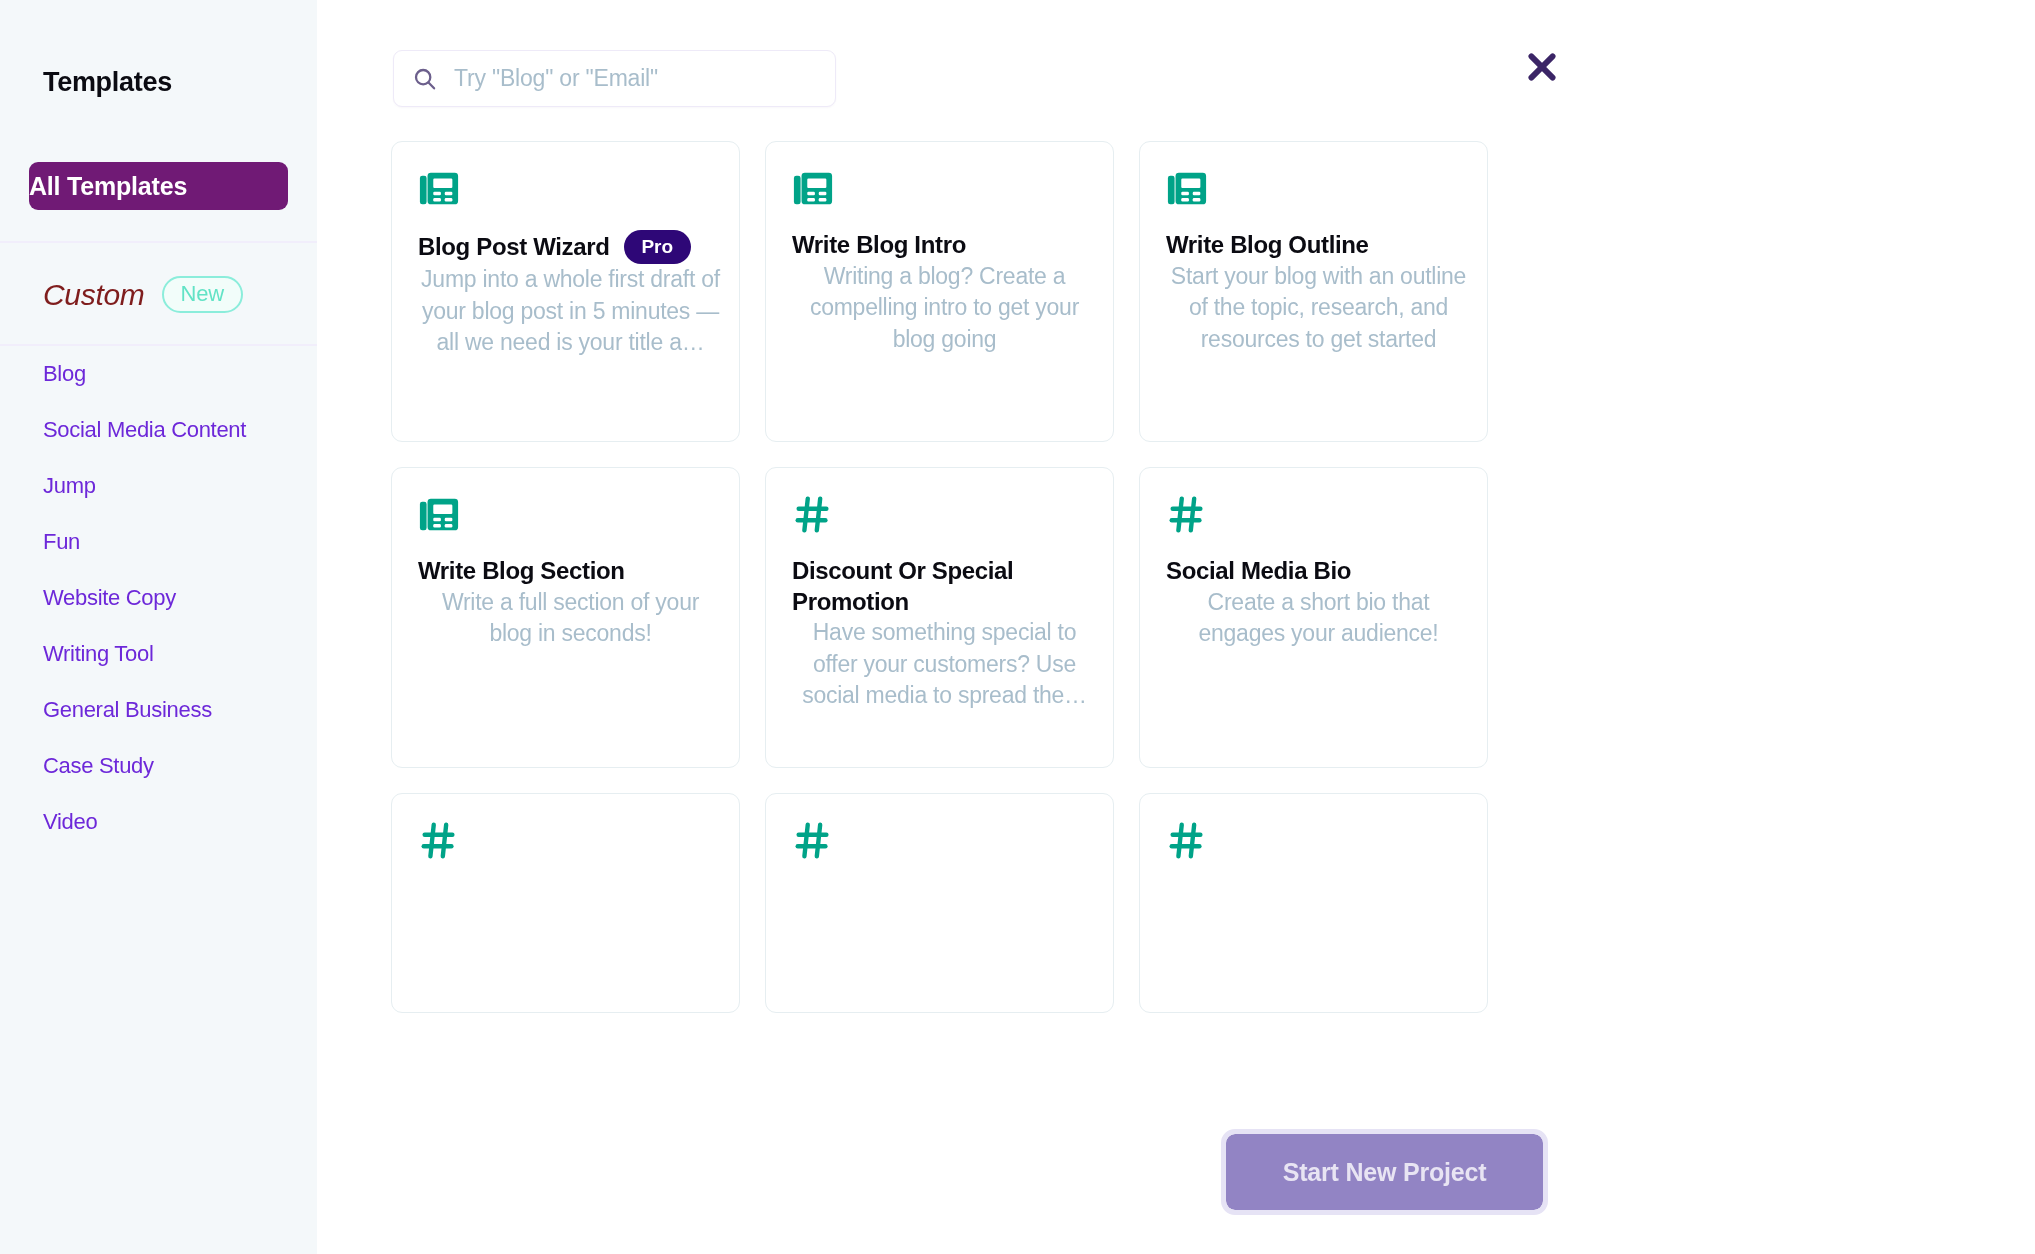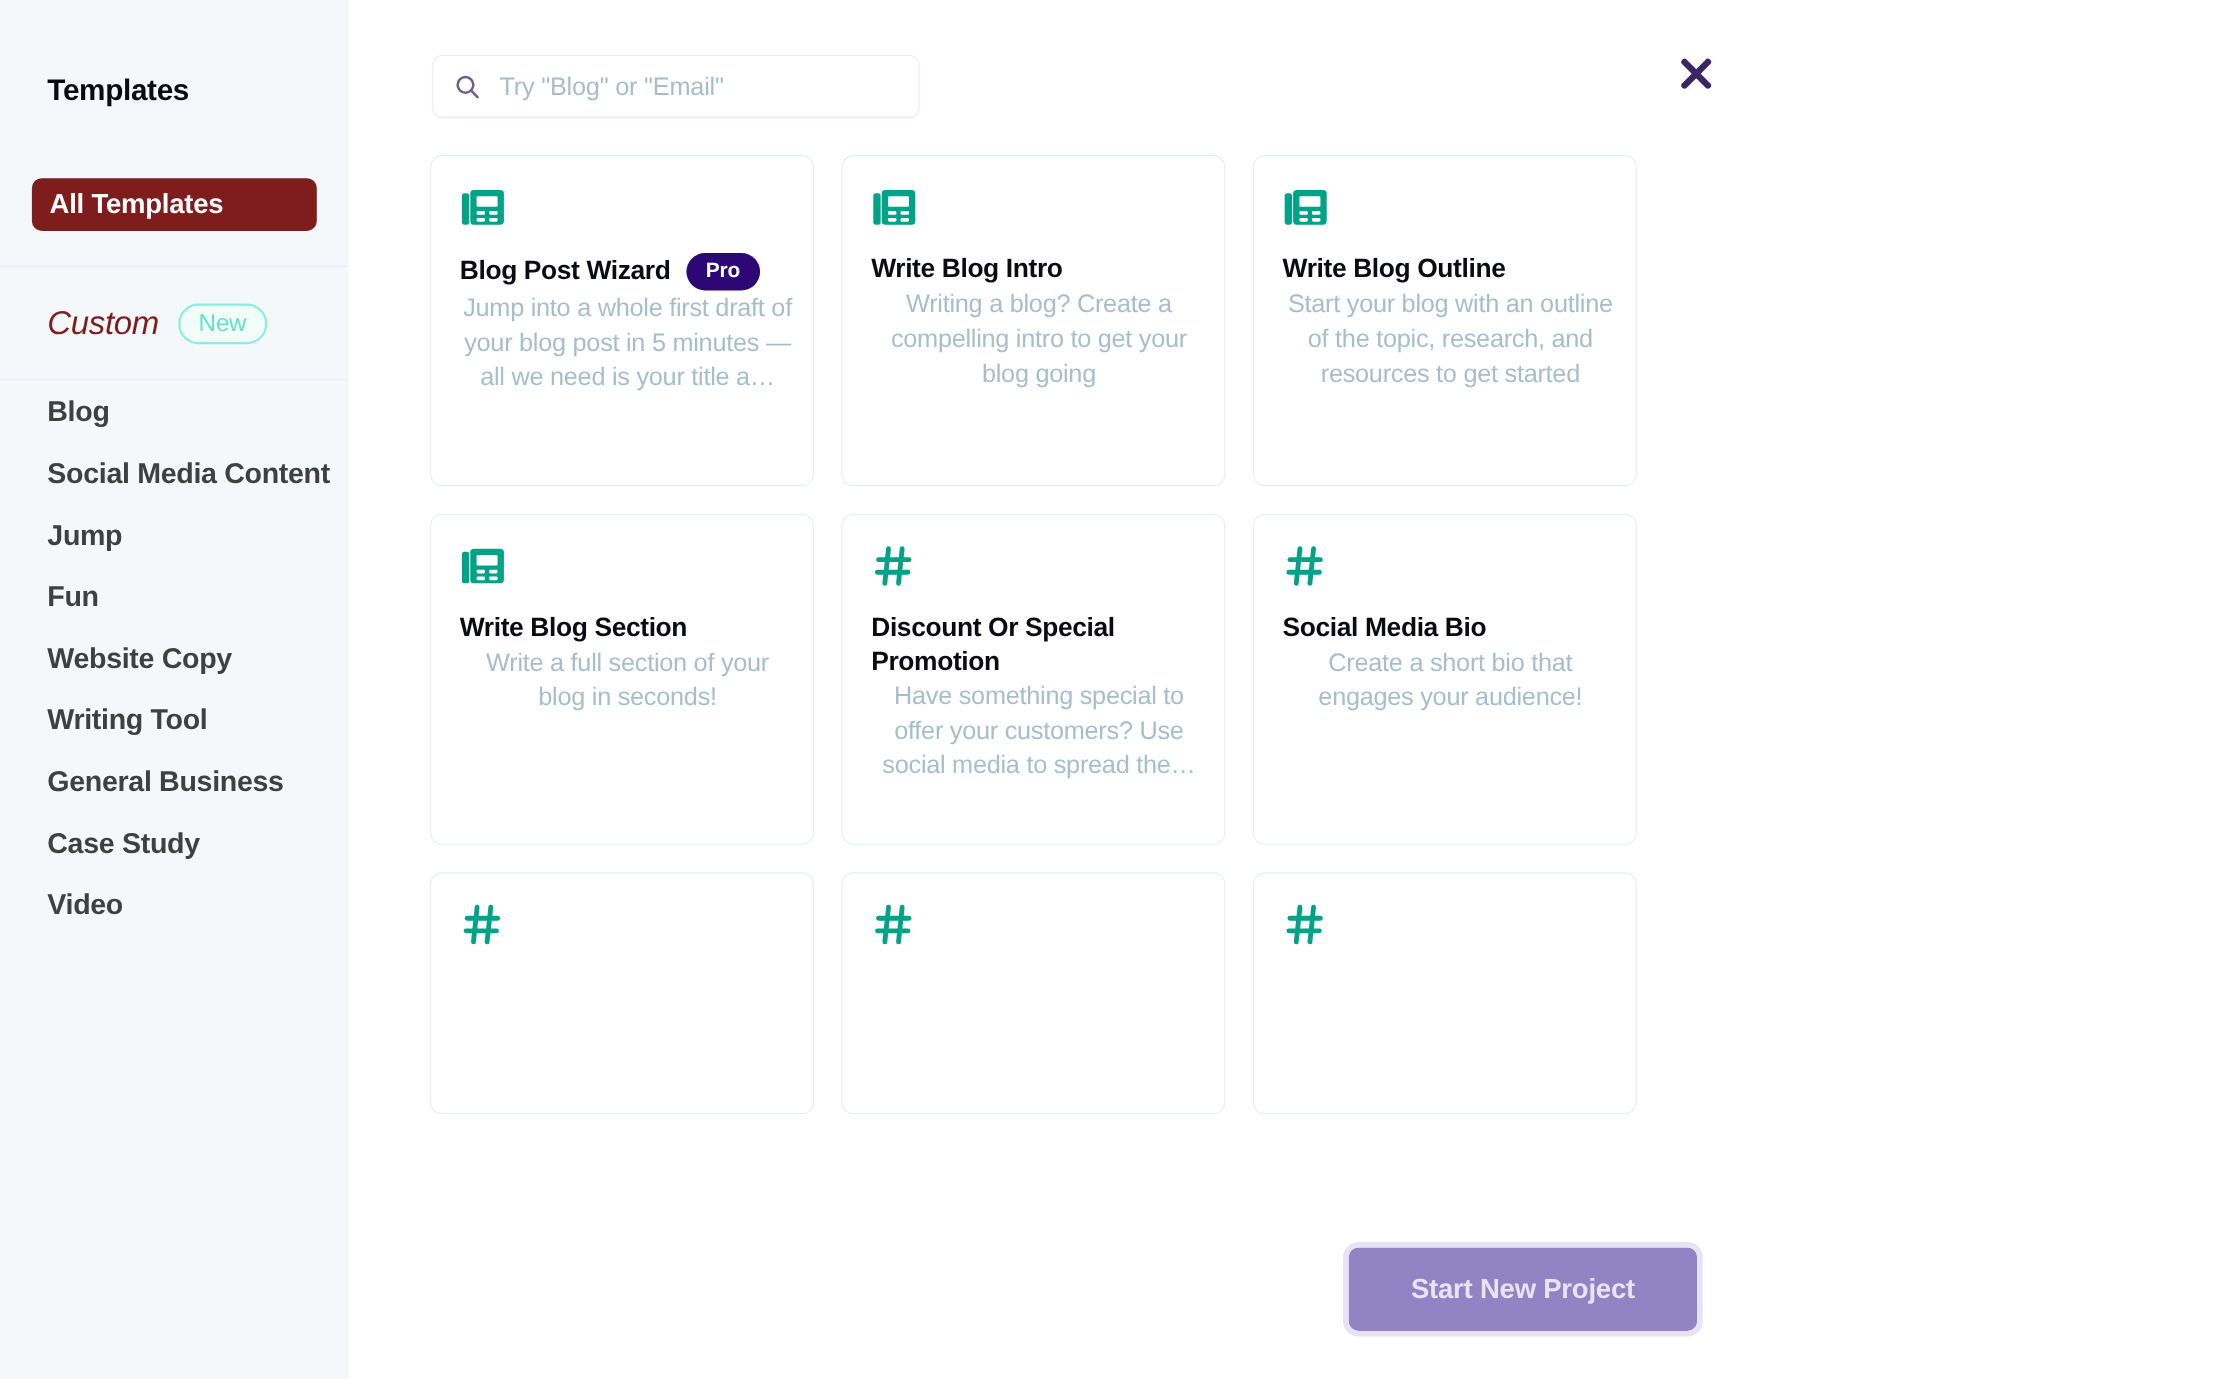--- a/index.html
+++ b/index.html
@@ -18,28 +18,27 @@
     flex: 0 0 317px;
     position: relative;
   }
   .sidebar-title {
     font-size: 27px; font-weight: 700; color: #0b0b12;
     letter-spacing: -0.3px;
     padding: 67px 0 0 43px;
   }
   .all-templates-wrap { padding: 64px 29px 0 29px; }
   .all-templates {
-    background: #7f1d1d;
+    background: #701a75;
     color: #ffffff;
     font-size: 25px; font-weight: 700;
     letter-spacing: -0.2px;
     border-radius: 9px;
     height: 48px;
     display: flex; align-items: center;
-    padding-left: 16px;
     cursor: pointer;
     border: none;
     width: 100%;
     font-family: "Liberation Sans", sans-serif;
   }
   .divider { height: 2px; background: #f1eefb; margin-top: 31px; }
   .custom-row {
     display: flex; align-items: center; gap: 17px;
     padding: 33px 0 0 43px;
   }
@@ -50,27 +49,26 @@
     background: #f2fdfa;
     border-radius: 999px;
     font-size: 22px; font-weight: 500;
     padding: 5px 17px 6px 17px;
     line-height: 1;
     letter-spacing: -0.2px;
   }
   .nav-list { padding-top: 31px; }
   .nav-divider { height: 2px; background: #f1eefb; }
   .nav-item {
-    font-size: 26px; color: #404040;
+    font-size: 22px; color: #6d28d9;
     letter-spacing: -0.3px;
     padding: 0 0 0 43px;
     height: 56px;
     display: flex; align-items: center;
     cursor: pointer;
-    font-weight: bold;
   }
   .nav-item:first-of-type { margin-top: 22px; }
 
   
   .main {
     flex: 1 1 auto;
     position: relative;
     background: #ffffff;
     overflow: hidden;
   }

